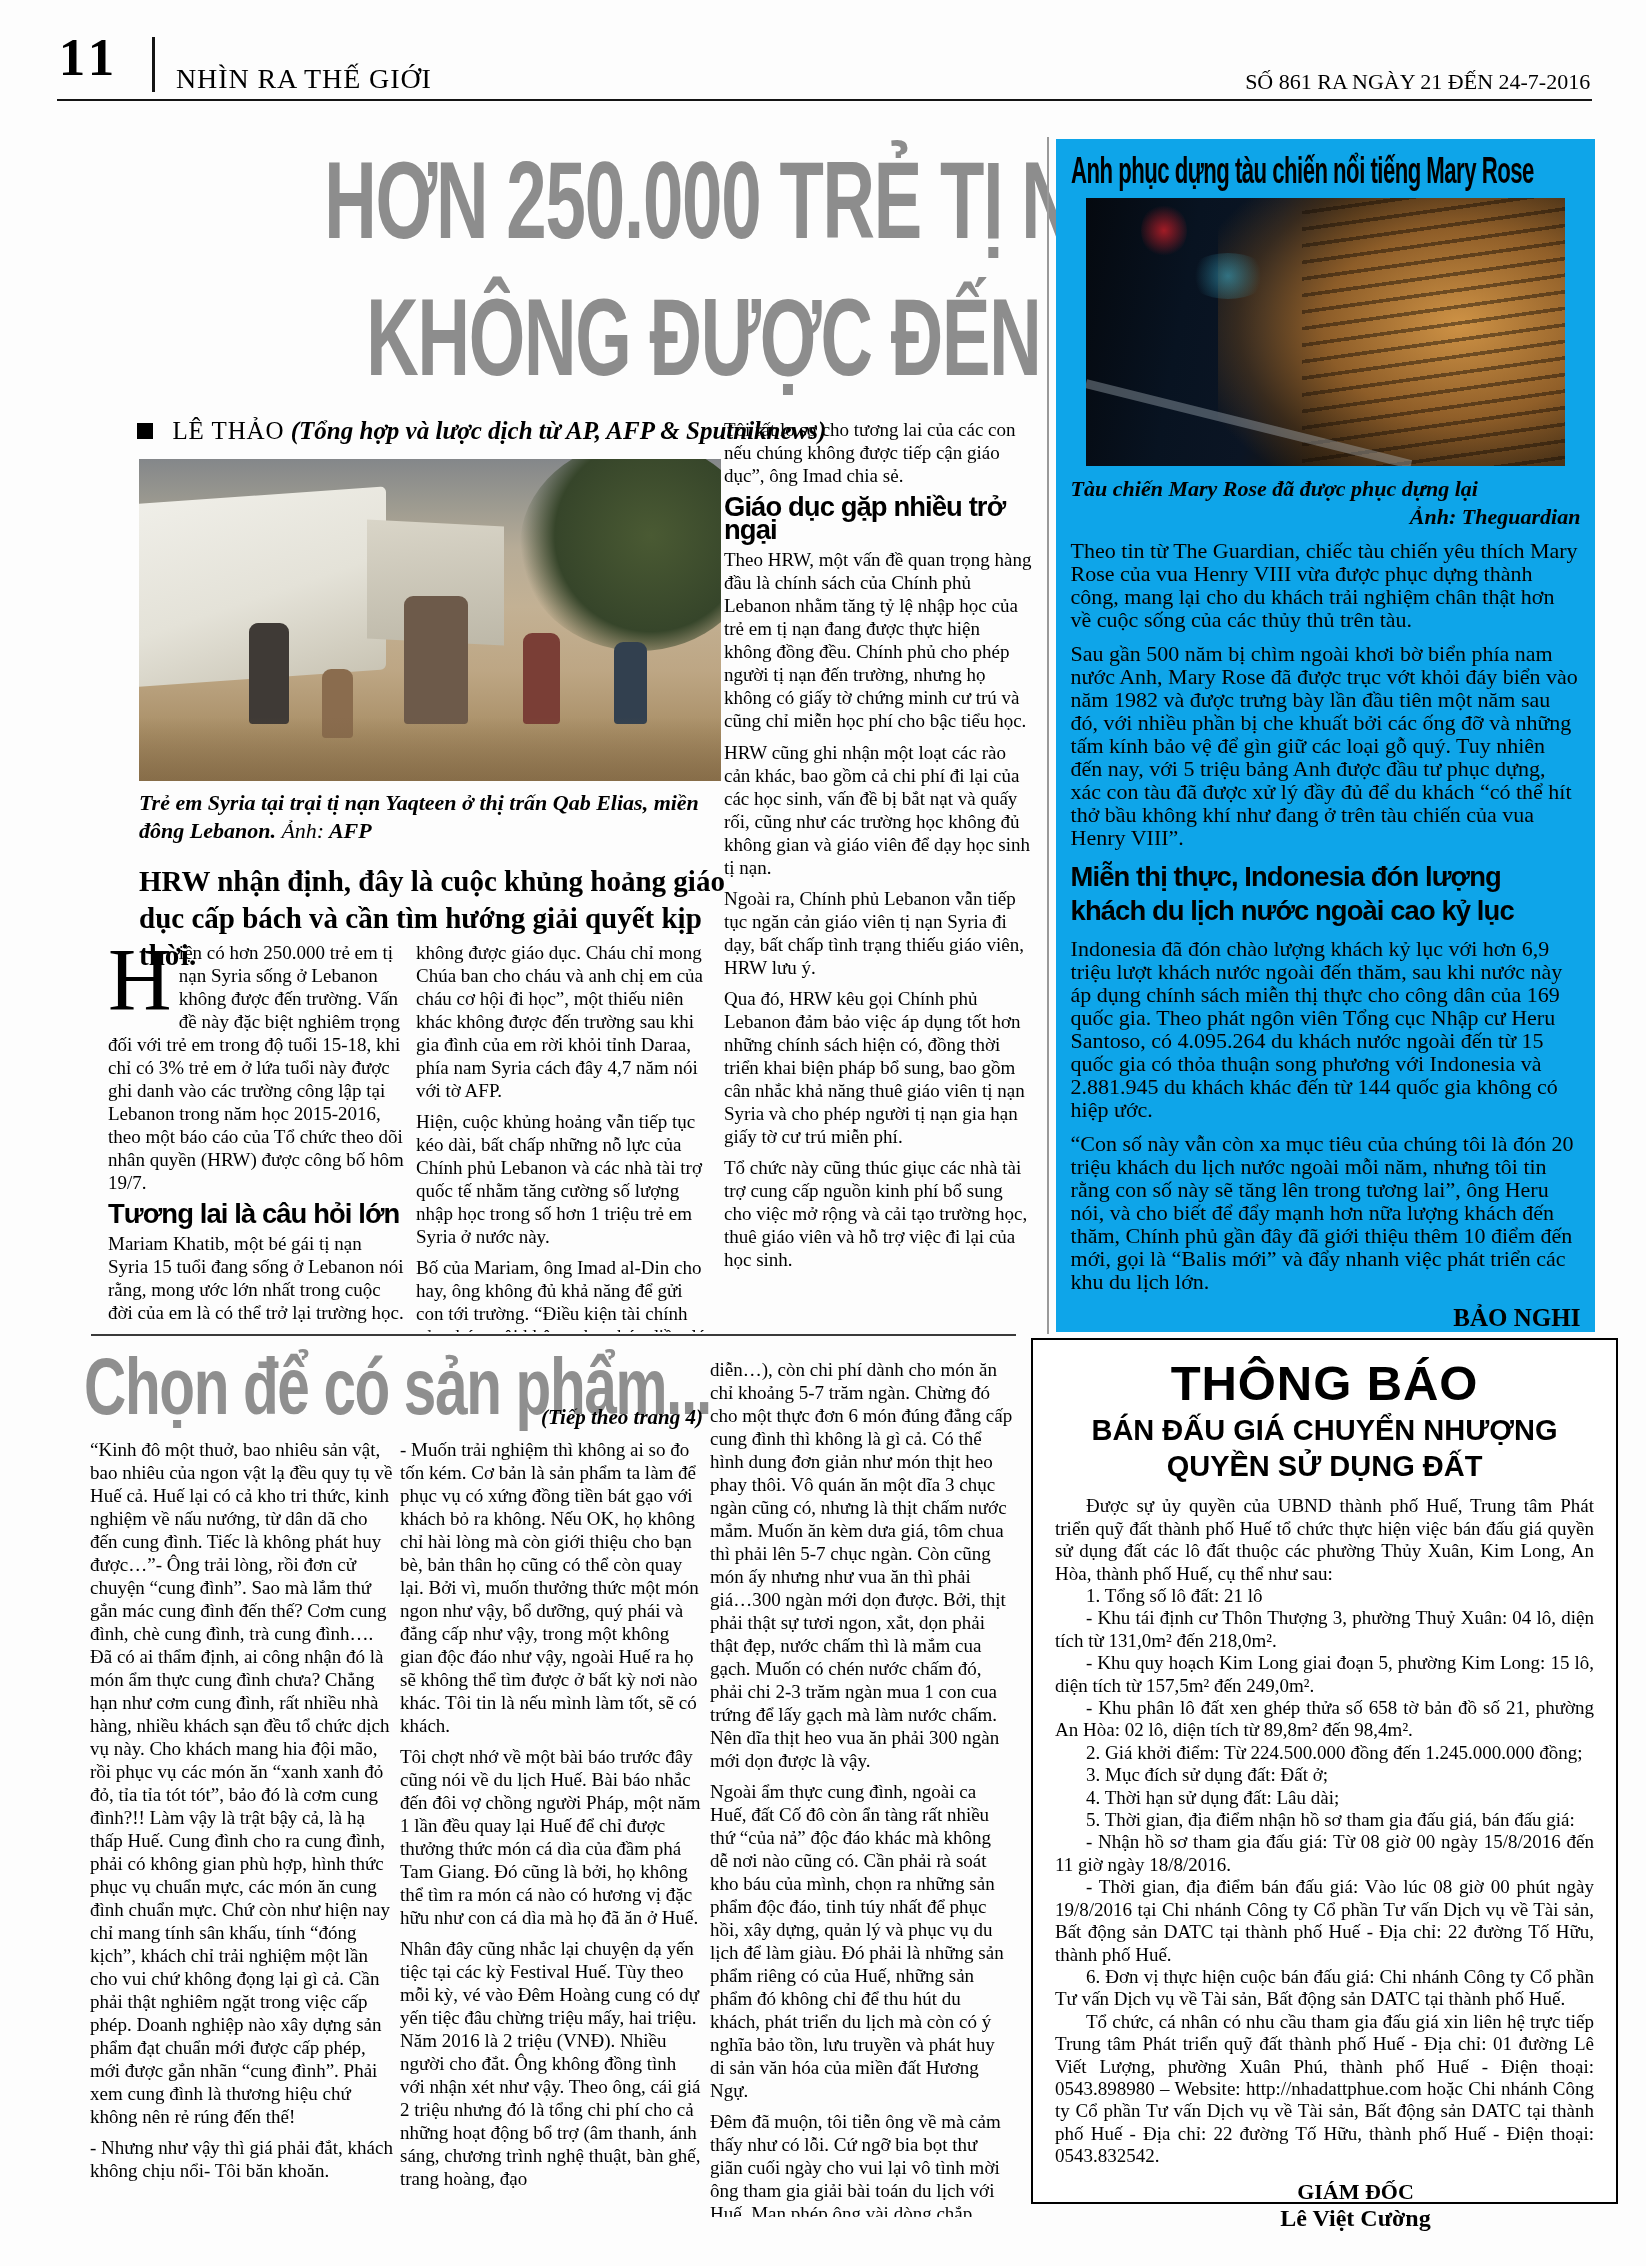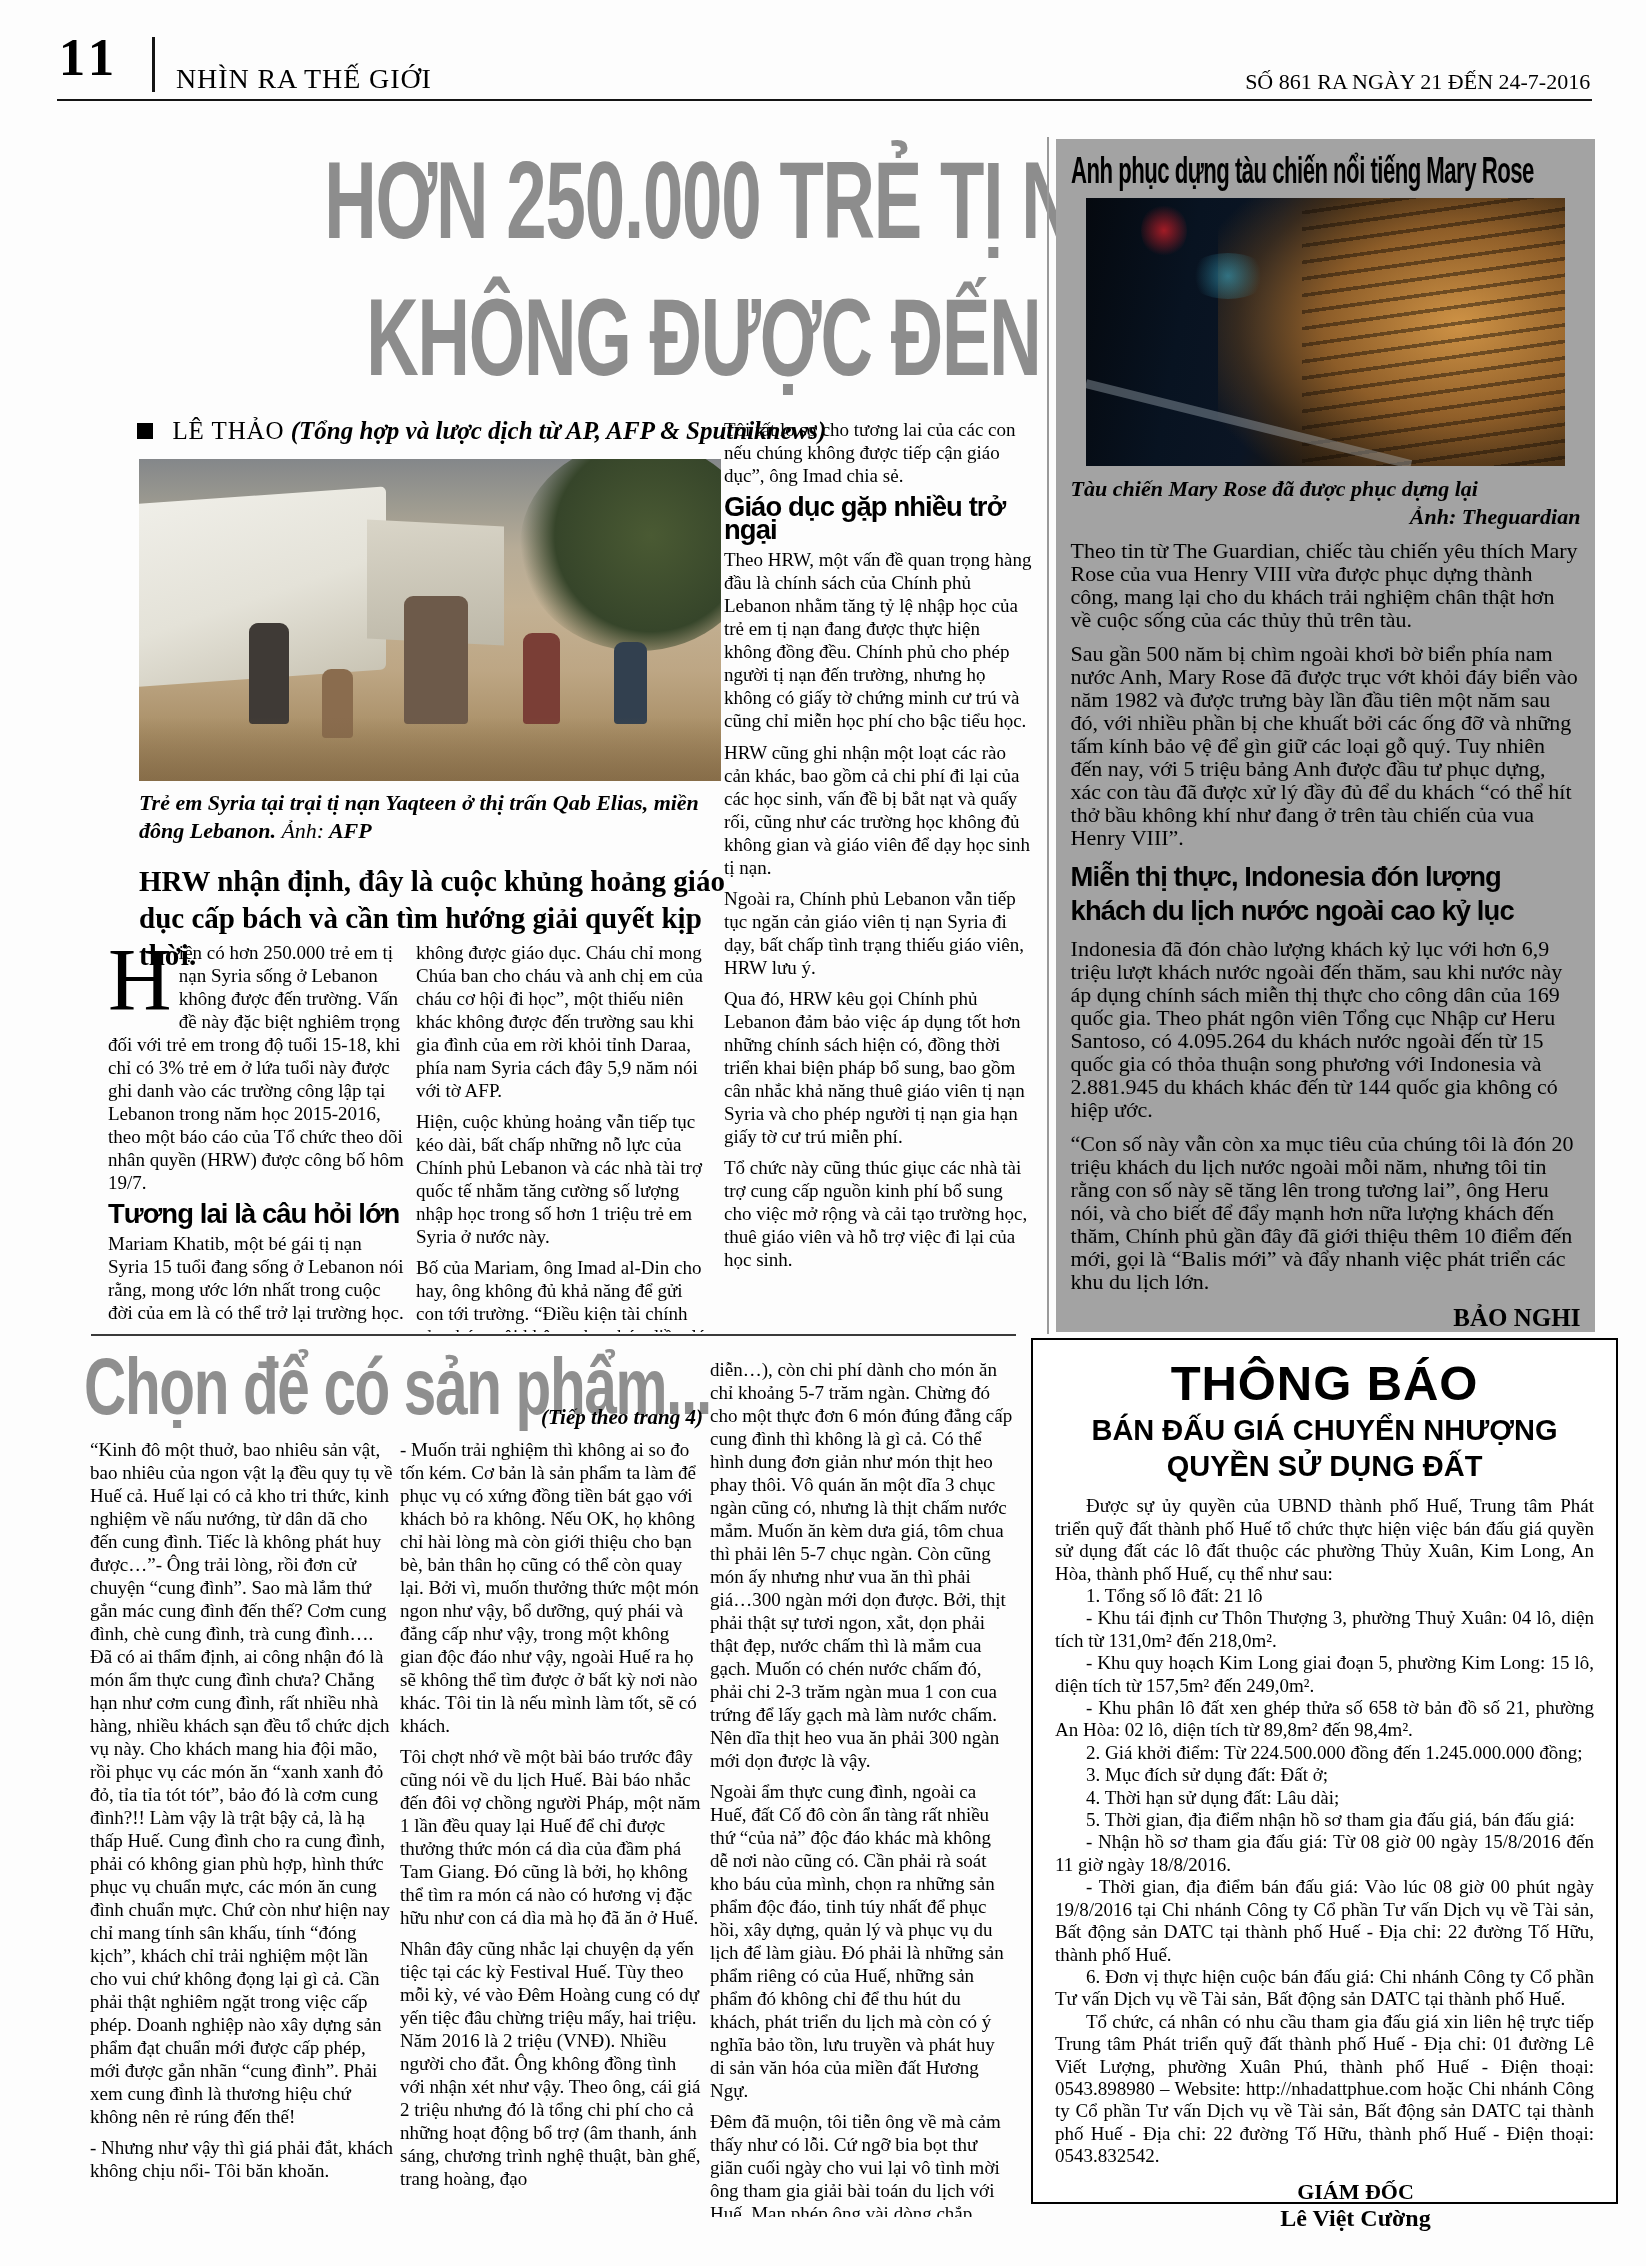--- a/index.html
+++ b/index.html
@@ -56,21 +56,21 @@
   #col2{left:416px;top:941px;width:296px;height:391px;}
   #col3{left:724px;top:418px;width:308px;height:914px;}
   .dropcap{float:left;font-size:88px;line-height:69px;padding:3.7px 7.3px 0 0;font-weight:normal;}
   .subhead{font-family:"Liberation Sans",sans-serif;font-weight:bold;font-size:27.4px;
            letter-spacing:-0.9px;margin:1.8px 0 7.3px 0;}
 
   #mainrule{left:91px;top:1334px;width:925px;height:1.8px;background:#3a3a3a;}
   #vrule{left:1047px;top:137px;width:1.8px;height:1197px;background:#9a9a9a;}
 
   
-  #sidebar{left:1056px;top:139px;width:539px;height:1193px;background:#a3a3a3;
+  #sidebar{left:1056px;top:139px;width:539px;height:1193px;background:#0ea5e9;
            padding:11px 14.6px;box-sizing:border-box;}
   #sb-head{display:inline-block;font-family:"Liberation Sans",sans-serif;font-weight:bold;
            font-size:37px;white-space:nowrap;transform:scaleX(0.60);transform-origin:left;
            letter-spacing:-0.9px;line-height:42px;}
   #sb-photo{position:relative;width:479px;height:268px;margin:5.5px auto 9.1px auto;overflow:hidden;
      background:linear-gradient(100deg,#05090f 0%,#081321 22%,#0b1524 38%,#1c150d 52%,#30200f 70%,#3a2812 100%);}
   .ship{position:absolute;right:-55px;top:-9.1px;width:402px;height:302px;
      background:radial-gradient(ellipse at 60% 45%,rgba(214,152,72,.95) 0%,rgba(160,105,45,.85) 40%,rgba(90,60,28,.55) 65%,rgba(40,28,14,0) 82%);}
   .decks{position:absolute;right:0;top:0;width:55%;height:100%;
      background:repeating-linear-gradient(172deg,rgba(0,0,0,0) 0 12.8px,rgba(20,12,4,.45) 12.8px 16.4px);}
@@ -156,21 +156,21 @@
 <div class="abs" id="lede">HRW nhận định, đây là cuộc khủng hoảng giáo dục cấp bách và cần tìm hướng giải quyết kịp thời.</div>
 
 <div class="abs bodycol" id="col1">
   <p><span class="dropcap">H</span><span>iện có hơn 250.000 trẻ em tị nạn Syria sống ở Lebanon không được đến trường. Vấn đề này đặc biệt nghiêm trọng đối với trẻ em trong độ tuổi 15-18, khi chỉ có 3% trẻ em ở lứa tuổi này được ghi danh vào các trường công lập tại Lebanon trong năm học 2015-2016, theo một báo cáo của Tổ chức theo dõi nhân quyền (HRW) được công bố hôm 19/7.</span></p>
   <div class="subhead">Tương lai là câu hỏi lớn</div>
   <p>Mariam Khatib, một bé gái tị nạn Syria 15 tuổi đang sống ở Lebanon nói rằng, mong ước lớn nhất trong cuộc đời của em là có thể trở lại trường học.</p>
 
 </div>
 
 <div class="abs bodycol" id="col2">
-  <p>không được giáo dục. Cháu chỉ mong Chúa ban cho cháu và anh chị em của cháu cơ hội đi học”, một thiếu niên khác không được đến trường sau khi gia đình của em rời khỏi tỉnh Daraa, phía nam Syria cách đây 5,9 năm nói với tờ AFP.</p>
+  <p>không được giáo dục. Cháu chỉ mong Chúa ban cho cháu và anh chị em của cháu cơ hội đi học”, một thiếu niên khác không được đến trường sau khi gia đình của em rời khỏi tỉnh Daraa, phía nam Syria cách đây 4,7 năm nói với tờ AFP.</p>
   <p>Hiện, cuộc khủng hoảng vẫn tiếp tục kéo dài, bất chấp những nỗ lực của Chính phủ Lebanon và các nhà tài trợ quốc tế nhằm tăng cường số lượng nhập học trong số hơn 1 triệu trẻ em Syria ở nước này.</p>
   <p>Bố của Mariam, ông Imad al-Din cho hay, ông không đủ khả năng để gửi con tới trường. “Điều kiện tài chính của chúng tôi không cho phép điều đó.</p>
 </div>
 
 <div class="abs bodycol" id="col3">
   <p>Tôi rất lo sợ cho tương lai của các con nếu chúng không được tiếp cận giáo dục”, ông Imad chia sẻ.</p>
   <div class="subhead">Giáo dục gặp nhiều trở ngại</div>
   <p>Theo HRW, một vấn đề quan trọng hàng đầu là chính sách của Chính phủ Lebanon nhằm tăng tỷ lệ nhập học của trẻ em tị nạn đang được thực hiện không đồng đều. Chính phủ cho phép người tị nạn đến trường, nhưng họ không có giấy tờ chứng minh cư trú và cũng chỉ miễn học phí cho bậc tiểu học.</p>
   <p>HRW cũng ghi nhận một loạt các rào cản khác, bao gồm cả chi phí đi lại của các học sinh, vấn đề bị bắt nạt và quấy rối, cũng như các trường học không đủ không gian và giáo viên để dạy học sinh tị nạn.</p>
   <p>Ngoài ra, Chính phủ Lebanon vẫn tiếp tục ngăn cản giáo viên tị nạn Syria đi dạy, bất chấp tình trạng thiếu giáo viên, HRW lưu ý.</p>

